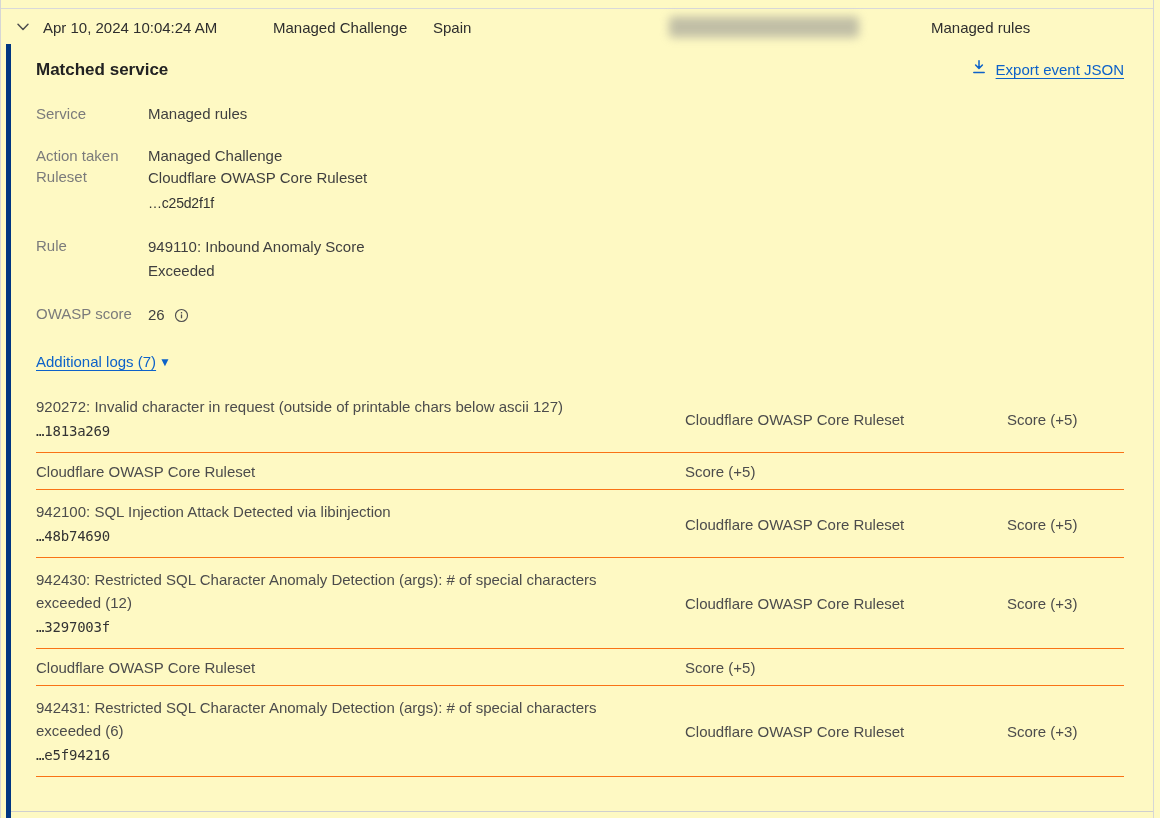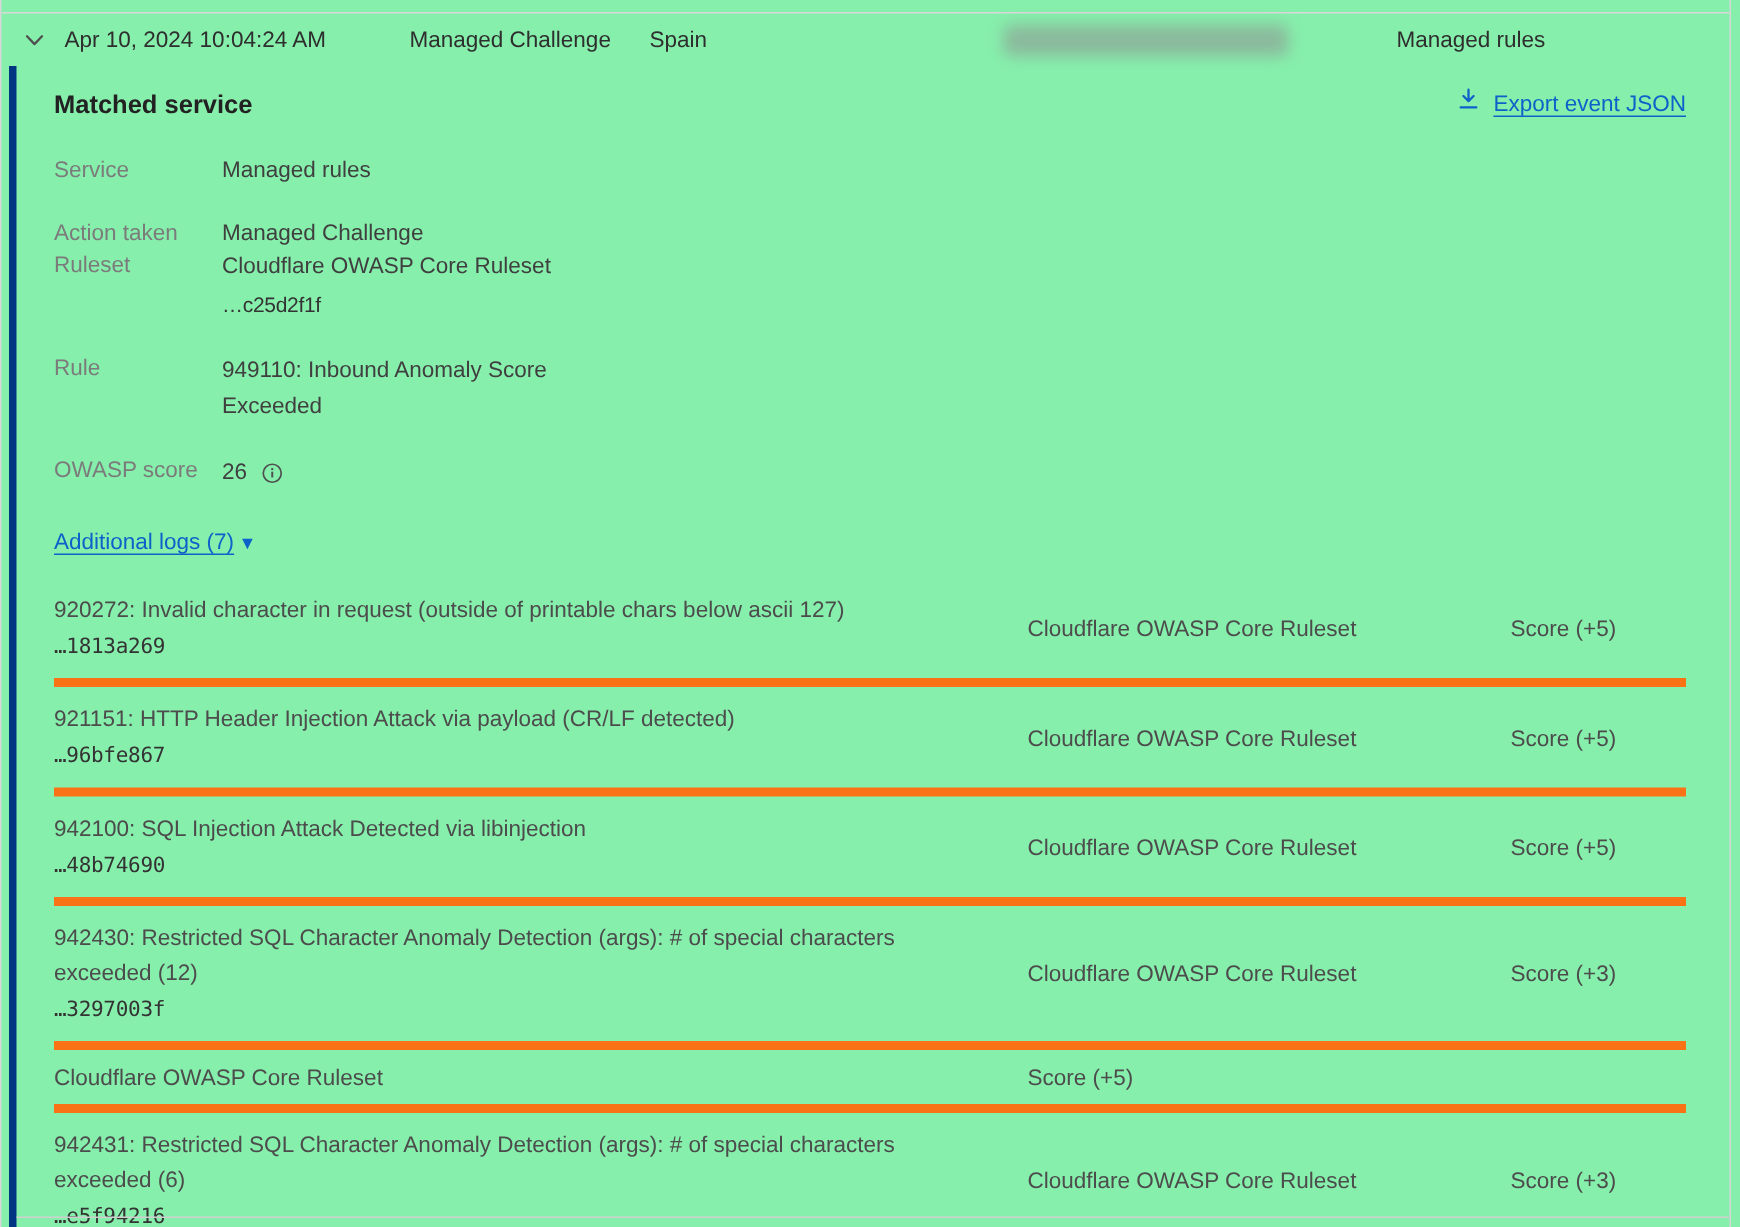--- a/index.html
+++ b/index.html
@@ -1,18 +1,18 @@
 <!DOCTYPE html>
 <html><head>
 <meta charset="utf-8">
 <style>
   * { margin:0; padding:0; box-sizing:border-box; }
   html,body { background:#fff; }
   body { font-family:"Liberation Sans", sans-serif; color:#3f3f3f; }
-  .viewport { position:relative; width:1160px; height:818px; background:#86efac; overflow:hidden; }
+  .viewport { position:relative; width:1160px; height:818px; background:#fef9c3; overflow:hidden; }
 
   
   .border-left  { position:absolute; left:0; top:0; bottom:0; width:1px; background:#d6d6d6; }
   .border-right { position:absolute; left:1153px; top:0; bottom:0; width:1px; background:#d6d6d6; }
   .top-divider  { position:absolute; left:1px; top:8px; width:1152px; height:1px; background:#d9d9d9; }
   .bottom-divider { position:absolute; left:11px; top:811px; width:1142px; height:1px; background:#cfcfcf; }
 
   
   .accent-bar { position:absolute; left:6px; top:44px; width:5px; bottom:0; }
 
@@ -43,21 +43,21 @@
   .details-right .field-value { line-height:24px; }
   .mono-id { font-family:Liberation Sans, sans-serif; font-size:14px; color:#333; line-height:24px; margin-top:1px; letter-spacing:-0.2px; }
   .owasp-value { display:flex; align-items:center; gap:9px; }
   .info-btn { display:inline-flex; align-items:center; cursor:pointer; }
 
   .logs-link-row { margin-top:24px; display:flex; align-items:center; cursor:pointer; line-height:21px; }
   .logs-link { font-size:15px; text-decoration:underline; text-underline-offset:3px; }
   .logs-caret { font-size:12px; margin-left:3px; transform:translateY(1px); }
 
   .logs-table { margin-top:13px; }
-  .log-row { display:grid; grid-template-columns:649px 322px 117px; padding:10px 0 9px; border-bottom:6px solid #f97316; }
+  .log-row { display:grid; grid-template-columns:649px 322px 117px; padding:10px 0 9px; border-bottom:1px solid #f97316; }
   .log-main { }
   .log-desc { font-size:15px; line-height:23px; color:#4c4c4c; max-width:575px; }
   .log-id { font-family:"DejaVu Sans Mono", monospace; font-size:14px; line-height:23px; color:#333; margin-top:2px; letter-spacing:-0.2px; }
   .log-ruleset { align-self:center; font-size:15px; color:#4c4c4c; }
   .log-score { align-self:center; font-size:15px; color:#4c4c4c; white-space:nowrap; }
 </style>
 </head>
 <body>
 
 <div class="viewport">
@@ -138,24 +138,20 @@
         <div class="log-row">
           <div class="log-main">
             <div class="log-desc">920272: Invalid character in request (outside of printable chars below ascii 127)</div>
             <div class="log-id">…1813a269</div>
           </div>
           <div class="log-ruleset">Cloudflare OWASP Core Ruleset</div>
           <div class="log-score">Score (+5)</div>
         </div>
 
         <div class="log-row">
-          <div class="log-main">
-            <div class="log-desc">921151: HTTP Header Injection Attack via payload (CR/LF detected)</div>
-            <div class="log-id">…96bfe867</div>
-          </div>
           <div class="log-ruleset">Cloudflare OWASP Core Ruleset</div>
           <div class="log-score">Score (+5)</div>
         </div>
 
         <div class="log-row">
           <div class="log-main">
             <div class="log-desc">942100: SQL Injection Attack Detected via libinjection</div>
             <div class="log-id">…48b74690</div>
           </div>
           <div class="log-ruleset">Cloudflare OWASP Core Ruleset</div>

